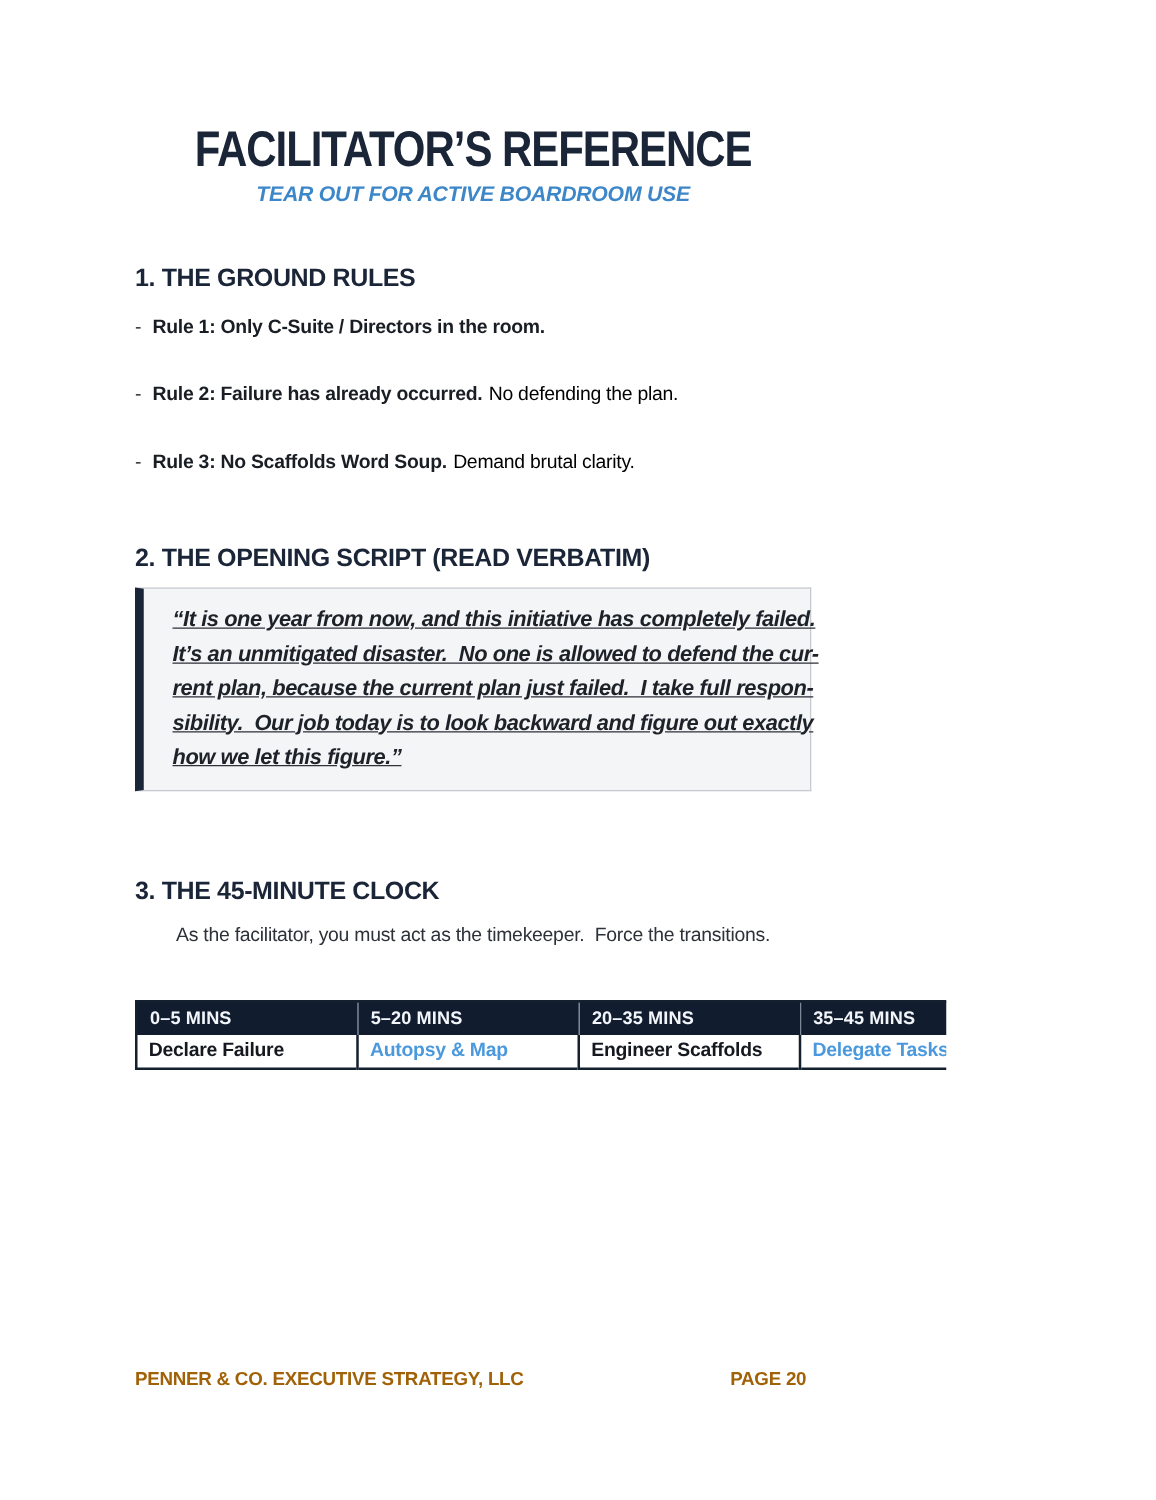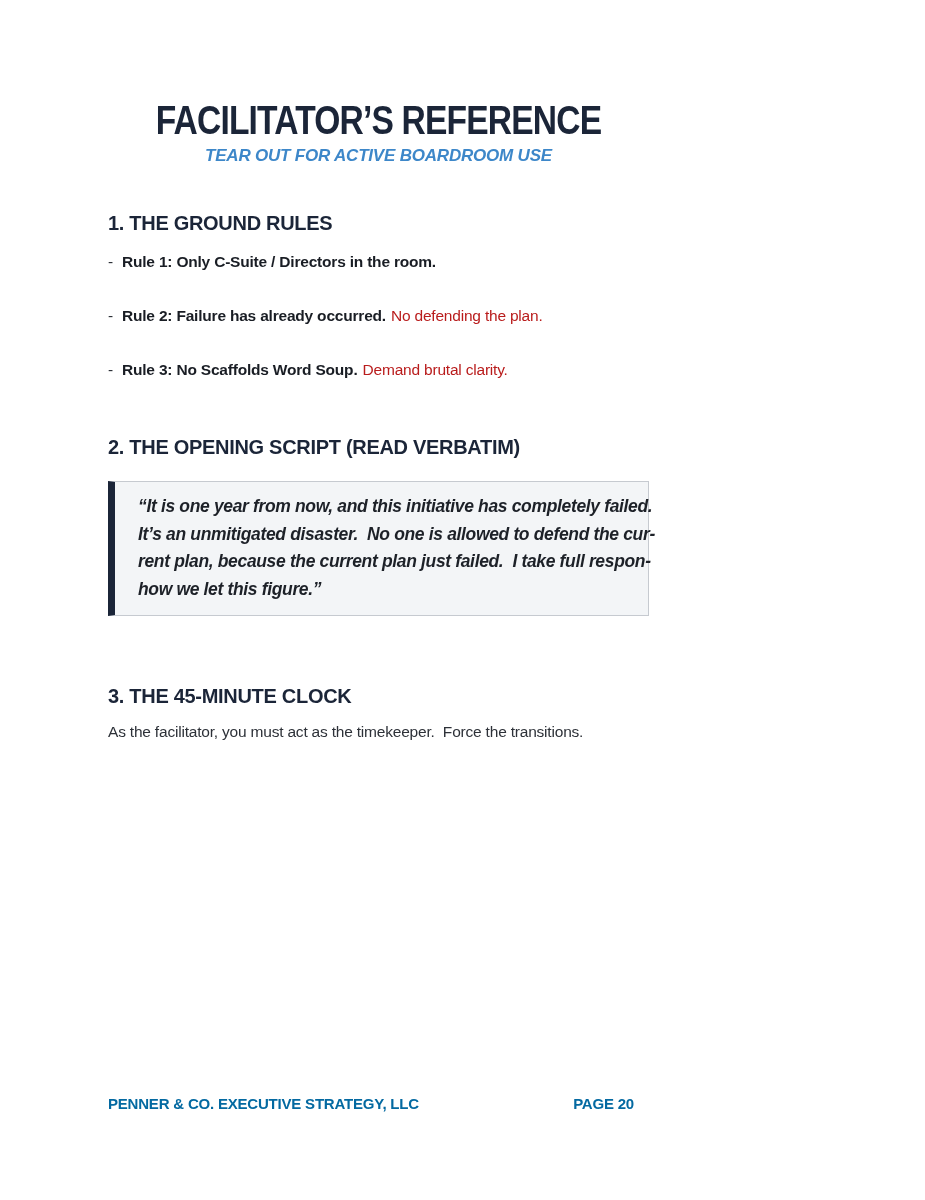--- a/index.html
+++ b/index.html
@@ -52,47 +52,49 @@
   .rule {
     display: flex;
     font-size: 15.5px;
     line-height: 20px;
     margin-top: 34px;
     letter-spacing: -0.2px;
   }
   .rule.first { margin-top: 18px; }
   .rule .dash { width: 14px; flex: 0 0 14px; color: #2d3138; }
   .rule .bold { font-weight: bold; color: #191d24; }
-  .rule .rest { color: #b91c1c; margin-left: 5px; }
+  .rule .rest { color: #000000; margin-left: 5px; }
 
   .quote {
-    margin-top: 23px;
+    margin-top: 12px;
     background: #f3f5f7;
     border: 1px solid #c6cad0;
     border-left: 7px solid #1b2538;
     padding: 11px 24px 12px 23px;
     box-sizing: border-box;
+    text-decoration: underline;
   }
   .qline {
     font-size: 17.5px;
     line-height: 27.5px;
     font-weight: bold;
     font-style: italic;
     color: #1d2128;
     letter-spacing: -0.35px;
     white-space: pre;
   }
 
   .intro {
     margin: 16px 0 12px 0;
     font-size: 15.5px;
     line-height: 18px;
     color: #2d3138;
     letter-spacing: -0.2px;
     white-space: pre;
+    text-align: center;
   }
 
   table.clock {
     margin-top: 42px;
     width: 710px;
     border-collapse: collapse;
     border: 2px solid #15202f;
     table-layout: fixed;
   }
   table.clock th {
@@ -116,28 +118,28 @@
     padding: 0 0 0 9px;
     border-right: 2px solid #15202f;
     letter-spacing: -0.2px;
   }
   table.clock td:last-child { border-right: none; }
   table.clock td.blue { color: #4b99dc; }
 
   .footer {
     position: absolute;
     left: 108px;
-    right: 123px;
+    right: 112px;
     top: 1095px;
     display: flex;
     justify-content: space-between;
     font-size: 15px;
     line-height: 17px;
     font-weight: bold;
-    color: #0369a1;
+    color: #a16207;
     letter-spacing: -0.2px;
   }
 </style>
 </head>
 <body>
 
 <div class="page">
   <div class="content">
 
     <h1 class="doc-title">FACILITATOR’S REFERENCE</h1>
@@ -157,26 +159,45 @@
       <span class="dash">-</span>
       <span><span class="bold">Rule 3: No Scaffolds Word Soup.</span><span class="rest">Demand brutal clarity.</span></span>
     </div>
 
     <h2 class="section-heading heading-2">2. THE OPENING SCRIPT (READ VERBATIM)</h2>
 
     <div class="quote">
       <div class="qline">“It is one year from now, and this initiative has completely failed.</div>
       <div class="qline">It’s an unmitigated disaster.  No one is allowed to defend the cur-</div>
       <div class="qline">rent plan, because the current plan just failed.  I take full respon-</div>
+      <div class="qline">sibility.  Our job today is to look backward and figure out exactly</div>
       <div class="qline">how we let this figure.”</div>
     </div>
 
     <h2 class="section-heading heading-3">3. THE 45-MINUTE CLOCK</h2>
     <p class="intro">As the facilitator, you must act as the timekeeper.  Force the transitions.</p>
 
+    <table class="clock">
+      <thead>
+        <tr>
+          <th>0–5 MINS</th>
+          <th>5–20 MINS</th>
+          <th>20–35 MINS</th>
+          <th>35–45 MINS</th>
+        </tr>
+      </thead>
+      <tbody>
+        <tr>
+          <td>Declare Failure</td>
+          <td class="blue">Autopsy &amp; Map</td>
+          <td>Engineer Scaffolds</td>
+          <td class="blue">Delegate Tasks</td>
+        </tr>
+      </tbody>
+    </table>
 
   </div>
 
   <div class="footer">
     <span>PENNER &amp; CO. EXECUTIVE STRATEGY, LLC</span>
     <span>PAGE 20</span>
   </div>
 </div>
 
 </body></html>

